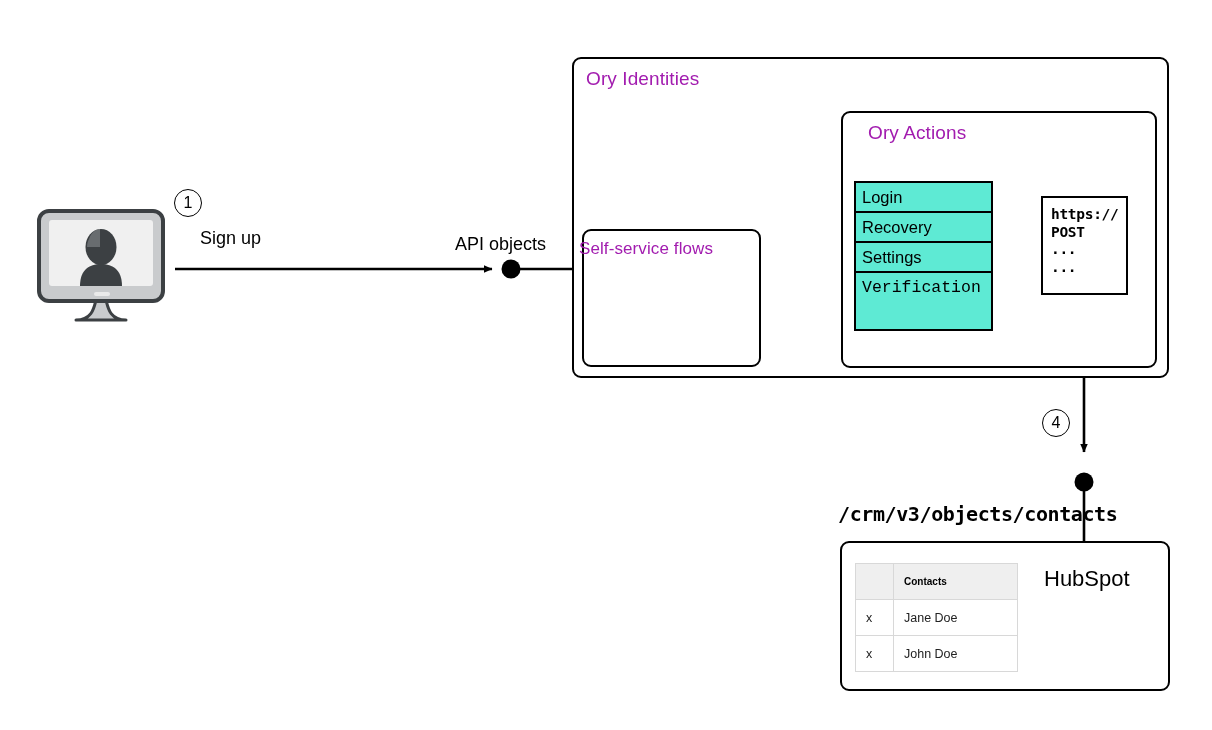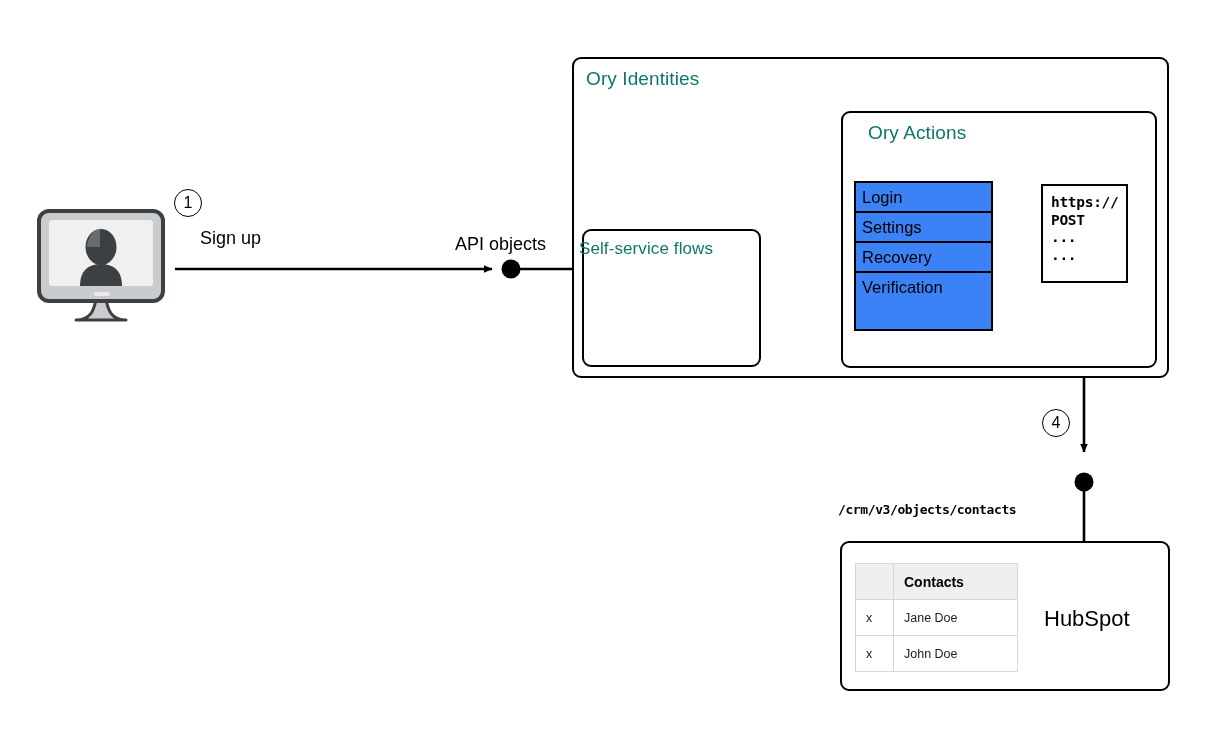--- a/index.html
+++ b/index.html
@@ -23,42 +23,42 @@
   
   .group-box {
     border: 2.2px solid #000;
     border-radius: 9px;
     background: #ffffff;
     box-sizing: border-box;
   }
   .group-title {
     position: absolute;
     font-size: 19px;
-    color: #0f766e;
+    color: #a21caf;
     white-space: nowrap;
     letter-spacing: 0.1px;
   }
 
   
   .flow-list {
     position: absolute;
     border: 2px solid #000;
-    background: #3b82f6;
+    background: #5eead4;
     box-sizing: border-box;
   }
   .flow-row {
     height: 30px;
     line-height: 29px;
     font-size: 16.5px;
     padding-left: 6px;
     box-sizing: border-box;
     border-bottom: 2px solid #000;
     white-space: nowrap;
   }
-  .flow-row:last-child { border-bottom: none; }
+  .flow-row:last-child { border-bottom: none; font-family: Liberation Mono, monospace; }
 
   
   .code-box {
     position: absolute;
     border: 2.4px solid #000;
     background: #fff;
     box-sizing: border-box;
     font-family: "DejaVu Sans Mono", "Liberation Mono", monospace;
     font-size: 14.5px;
     line-height: 17.5px;
@@ -69,21 +69,21 @@
 
   
   .label {
     position: absolute;
     font-size: 18px;
     white-space: nowrap;
   }
   .mono-label {
     position: absolute;
     font-family: "DejaVu Sans Mono", "Liberation Mono", monospace;
-    font-size: 13px;
+    font-size: 20px;
     font-weight: 700;
     white-space: nowrap;
     letter-spacing: -0.4px;
   }
 
   
   .step {
     position: absolute;
     width: 28px;
     height: 28px;
@@ -106,36 +106,35 @@
   .hs-table td, .hs-table th {
     border: 1px solid #d8d8d8;
     box-sizing: border-box;
     text-align: left;
   }
   .hs-table th {
     background: #efefef;
     font-weight: bold;
     height: 36px;
     padding: 0 10px;
-    font-size: 14px;
+    font-size: 10px;
   }
   .hs-table td {
     height: 36px;
     padding: 0 10px;
     font-size: 12.5px;
     color: #222;
   }
   .hs-col-x { width: 38px; text-align: left; }
   .hs-col-name { width: 124px; }
 
   .hubspot-title {
     position: absolute;
     font-size: 22px;
     white-space: nowrap;
-    margin-top: 40px;
   }
 
   
   .monitor-wrap { position: absolute; }
 </style>
 </head>
 <body>
 
 <div id="canvas">
 
@@ -208,26 +207,26 @@
   <div class="group-title" style="left:586px; top:68px;">Ory Identities</div>
 
   <div class="group-box abs" style="left:582px; top:229px; width:179px; height:138px;"></div>
   <div class="group-title" style="left:579px; top:239px; font-size:17px;">Self-service flows</div>
 
   <div class="group-box abs" style="left:841px; top:111px; width:316px; height:257px;"></div>
   <div class="group-title" style="left:868px; top:122px;">Ory Actions</div>
 
   <div class="flow-list" style="left:854px; top:181px; width:139px; height:150px;">
     <div class="flow-row">Login</div>
+    <div class="flow-row">Recovery</div>
     <div class="flow-row">Settings</div>
-    <div class="flow-row">Recovery</div>
     <div class="flow-row">Verification</div>
   </div>
 
-  <div class="code-box" style="left:1041px; top:184px; width:87px; height:99px;">
+  <div class="code-box" style="left:1041px; top:196px; width:87px; height:99px;">
     <div>https://</div>
     <div>POST</div>
     <div>...</div>
     <div>...</div>
   </div>
 
   <div class="mono-label" style="left:838px; top:502px;">/crm/v3/objects/contacts</div>
 
   <div class="group-box abs" style="left:840px; top:541px; width:330px; height:150px;"></div>
 

